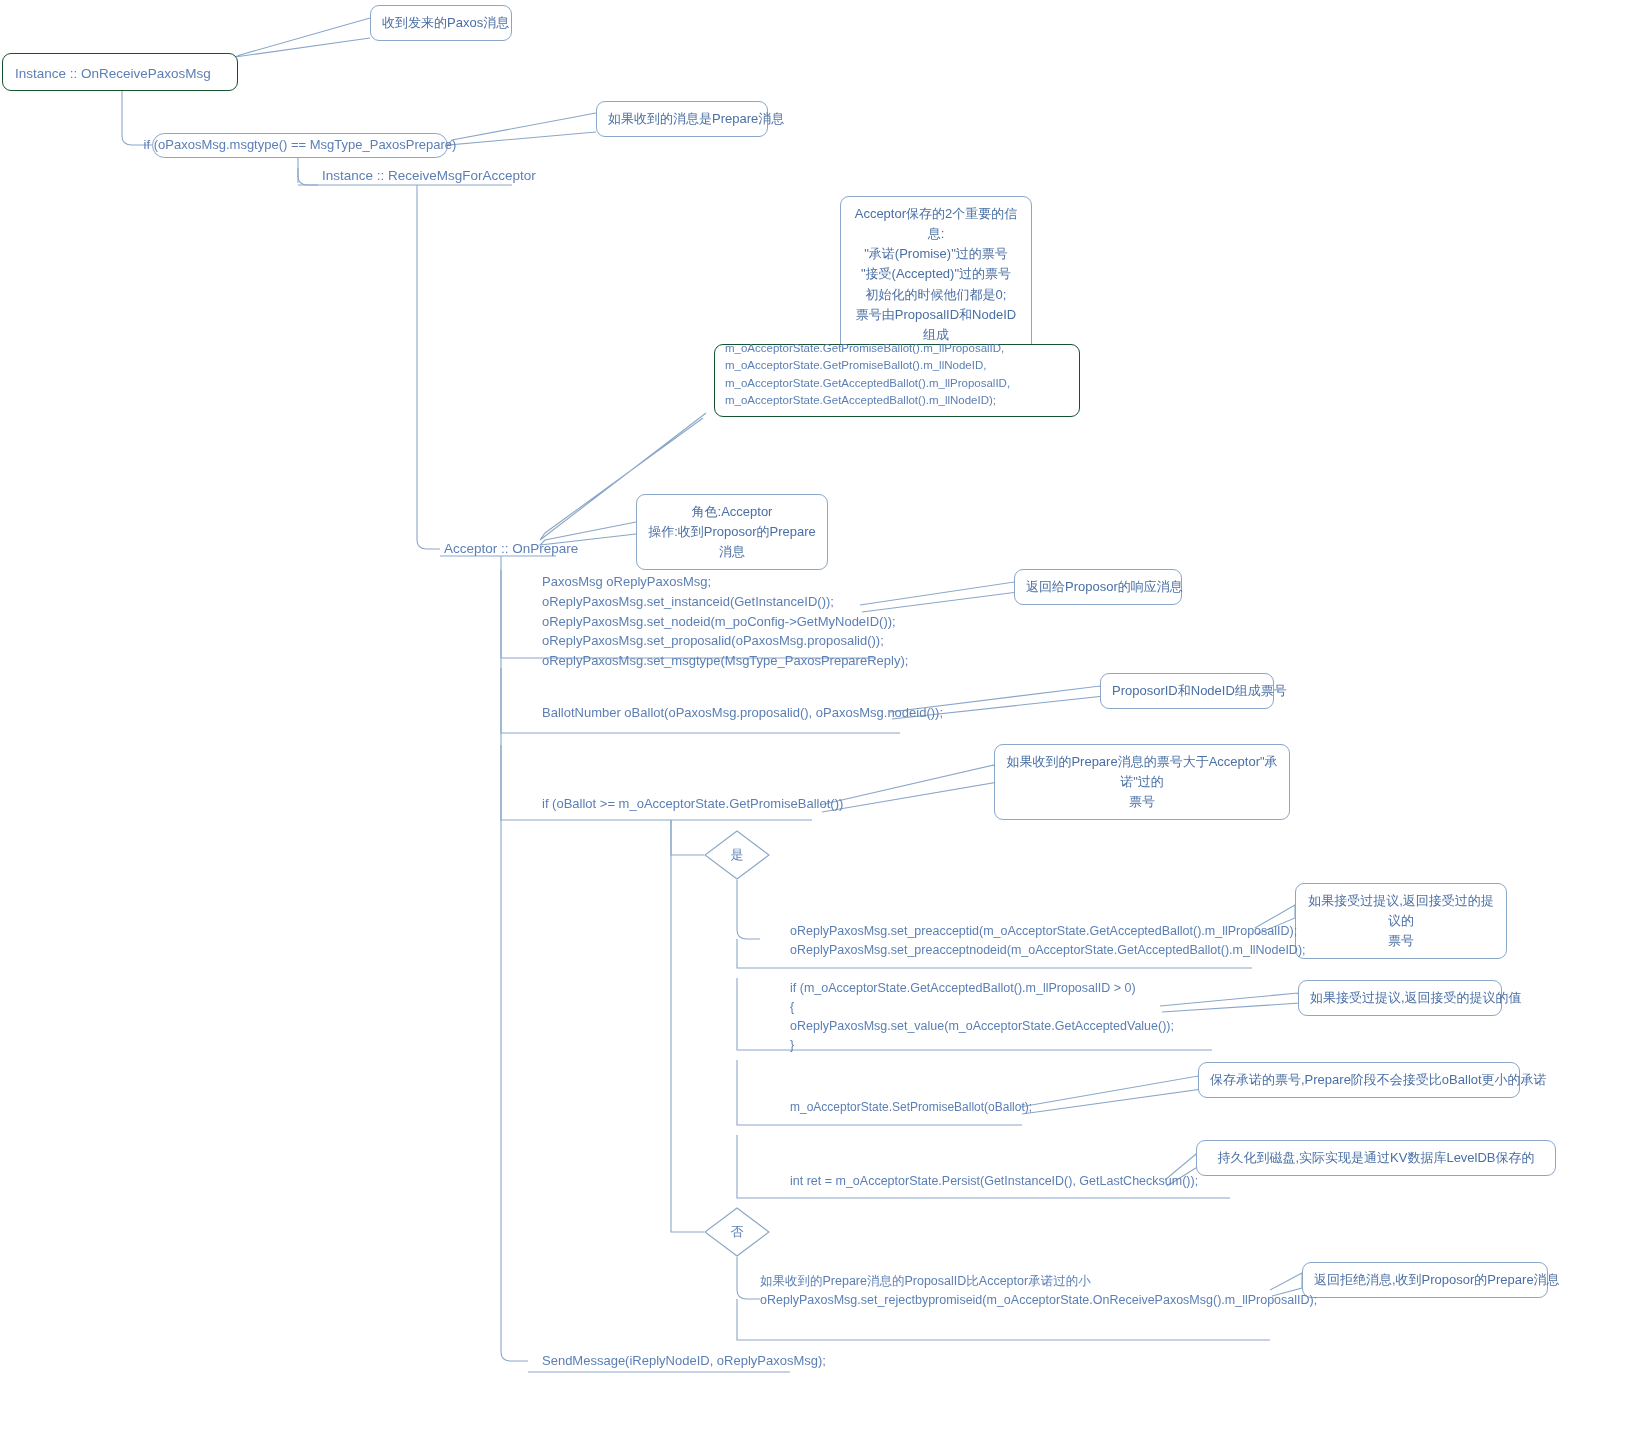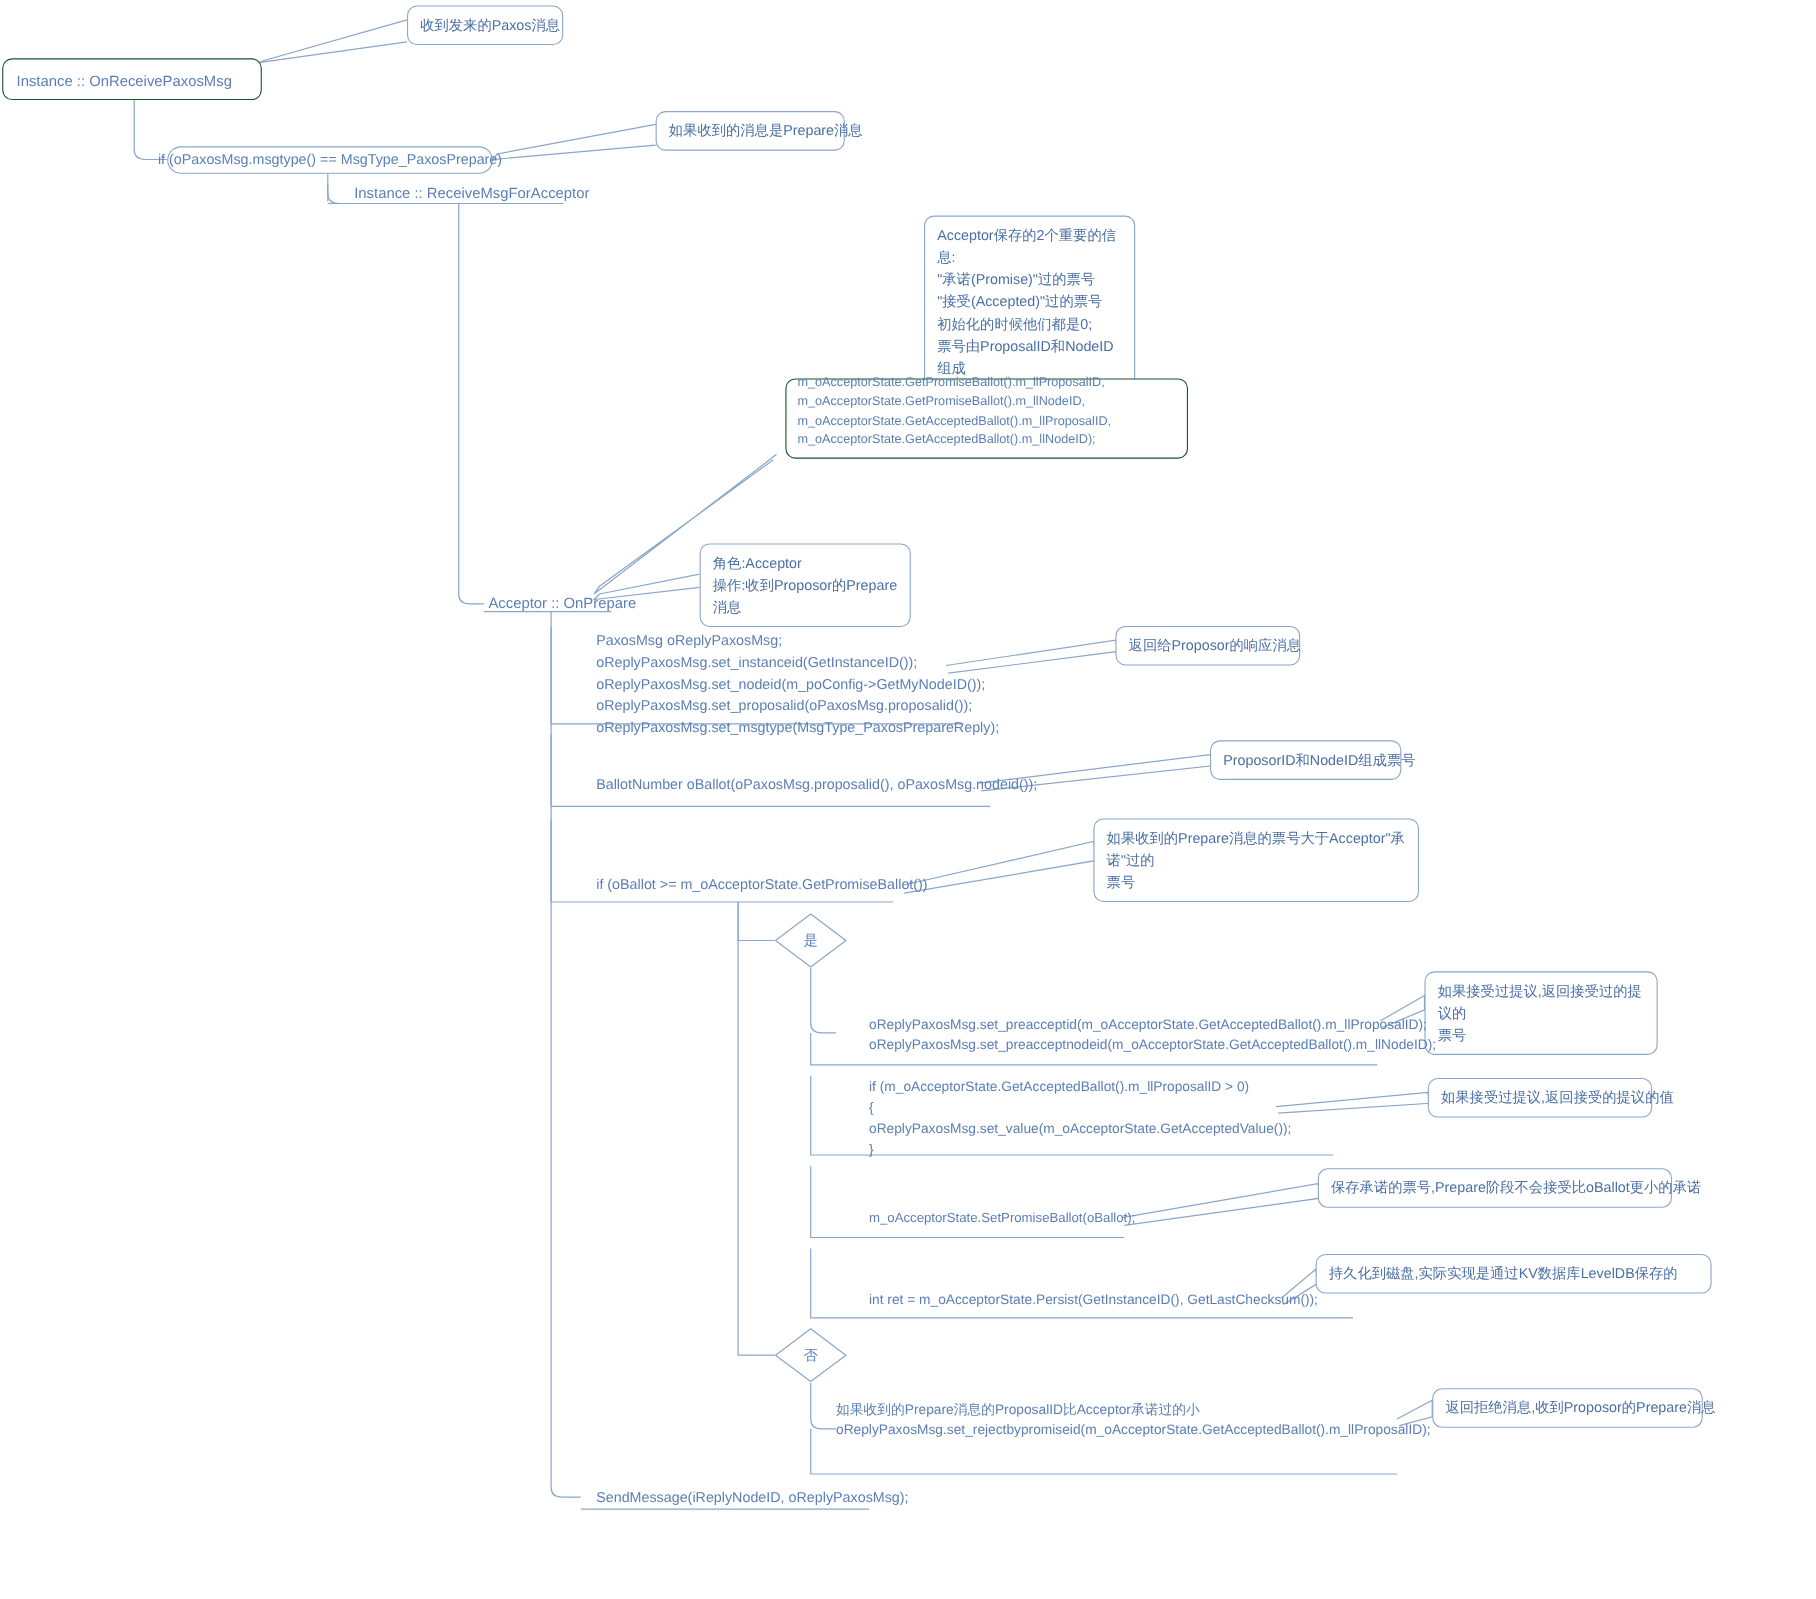--- a/index.html
+++ b/index.html
@@ -46,20 +46,21 @@
     border: 1px solid #8aa6c8;
     border-radius: 9px;
     background: #ffffff;
     padding: 7px 11px;
     color: #4a6fa5;
     font-size: 13px;
     line-height: 1.55;
     white-space: pre;
     position: absolute;
     box-sizing: border-box;
+    text-align: center;
   }
   
   .pill {
     border: 1px solid #8aa6c8;
     border-radius: 999px;
     background: #ffffff;
     padding: 5px 18px;
     display: flex;
     align-items: center;
     justify-content: center;
@@ -257,17 +258,17 @@
   <div class="diamond" style="left:704px; top:1207px; width:66px; height:50px;">
     <svg width="66" height="50" viewBox="0 0 66 50" xmlns="http://www.w3.org/2000/svg">
       <polygon points="33,1 65,25 33,49 1,25" fill="#ffffff" stroke="#8aa6c8" stroke-width="1.1"></polygon>
     </svg>
     <span>否</span>
   </div>
 
   <div class="callout" style="left:1302px; top:1262px; width:246px;">返回拒绝消息,收到Proposor的Prepare消息</div>
 
   <div class="code multiline" style="left:760px; top:1272px; font-size:12.5px;">如果收到的Prepare消息的ProposalID比Acceptor承诺过的小
-        oReplyPaxosMsg.set_rejectbypromiseid(m_oAcceptorState.GetAcceptedBallot().m_llProposalID);</div>
+        oReplyPaxosMsg.set_rejectbypromiseid(m_oAcceptorState.OnReceivePaxosMsg().m_llProposalID);</div>
 
   <div class="code" style="left:542px; top:1351px;">SendMessage(iReplyNodeID, oReplyPaxosMsg);</div>
 
 </div>
 
 </body></html>

